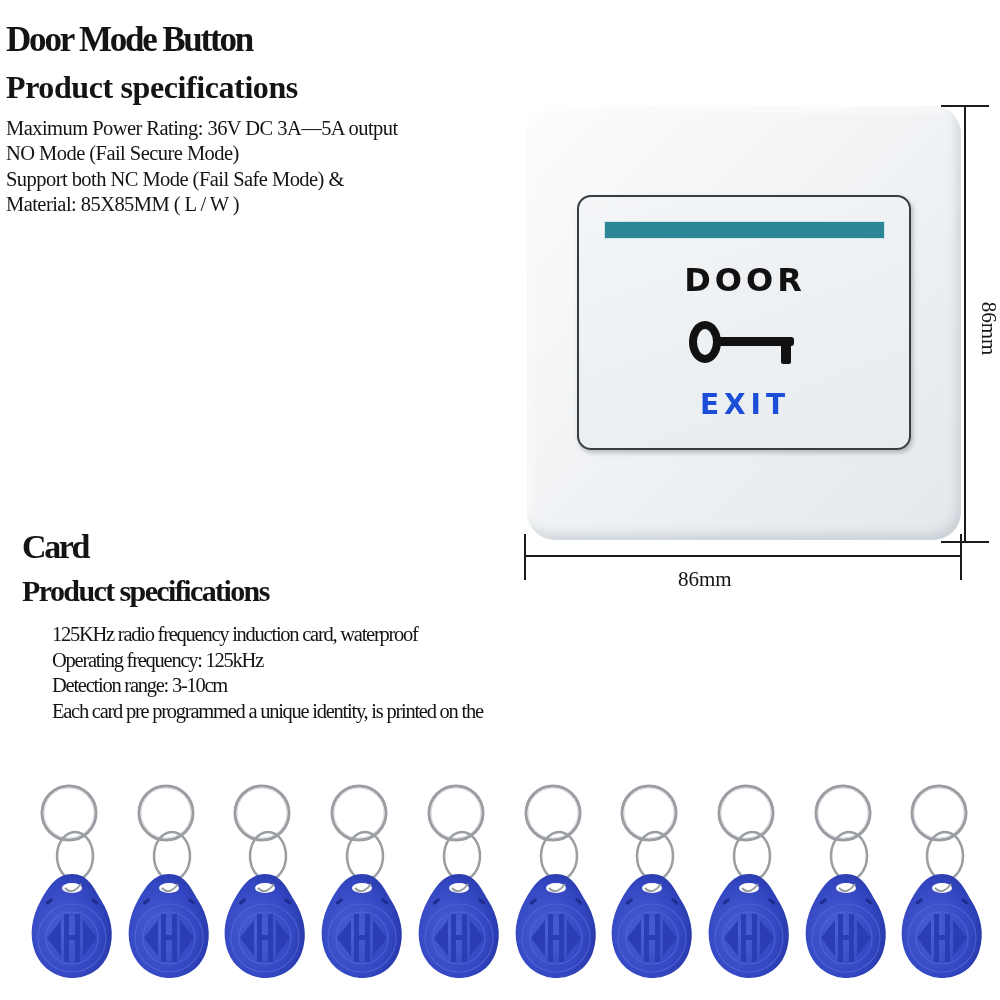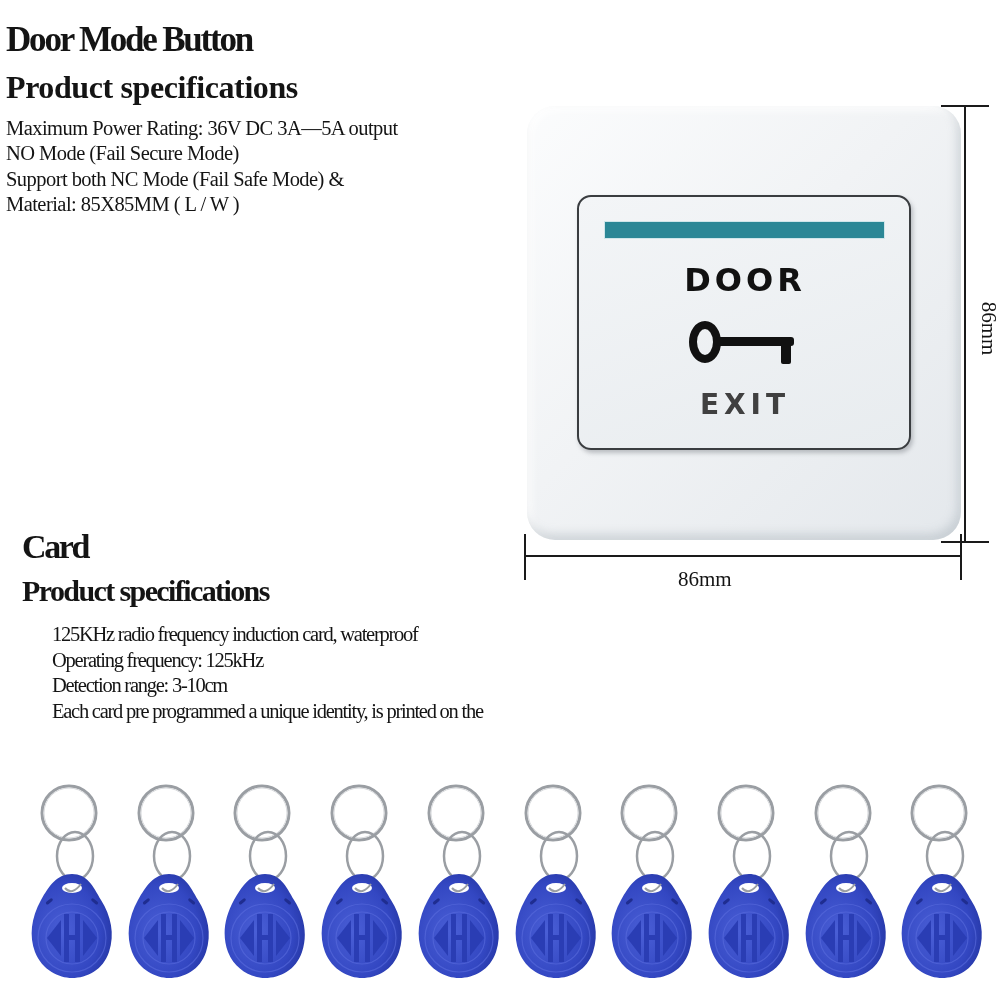--- a/index.html
+++ b/index.html
@@ -23,21 +23,21 @@
            box-shadow: inset -4px -6px 10px rgba(150,160,170,0.35), inset 4px 4px 8px rgba(255,255,255,0.9); }
   .button { left: 577px; top: 195px; width: 334px; height: 255px; border-radius: 14px;
             background: linear-gradient(160deg, #f3f5f7 0%, #e8ecef 100%);
             border: 2px solid #3a3d40; box-sizing: border-box;
             box-shadow: 2px 3px 4px rgba(120,125,130,0.45); }
   .indicator { left: 605px; top: 222px; width: 279px; height: 16px; background: #2b8796;
                box-shadow: 0 0 0 1px #cfe6ea; }
   .lbl-door { left: 640px; top: 264px; width: 210px; text-align: center;
               font-family: "DejaVu Sans", sans-serif; font-weight: bold; font-size: 32px; letter-spacing: 4px; color: #111; line-height: 1; }
   .lbl-exit { left: 640px; top: 391px; width: 210px; text-align: center;
-              font-family: "DejaVu Sans", sans-serif; font-weight: bold; font-size: 28px; letter-spacing: 5px; color: #404040; line-height: 1; }
+              font-family: "DejaVu Sans", sans-serif; font-weight: bold; font-size: 28px; letter-spacing: 5px; color: #1d4ed8; line-height: 1; }
   .key-icon { left: 688px; top: 318px; width: 110px; height: 50px; }
 
   
   .dim-line { background: #1a1a1a; }
   .dim-label { font-size: 21px; white-space: nowrap; line-height: 1; color: #141414; }
   .dim-v-label { left: 953px; top: 318px; transform: rotate(90deg); transform-origin: center; width: 70px; text-align: center; }
 
   
   .fob { width: 90px; height: 200px; }
 </style>

